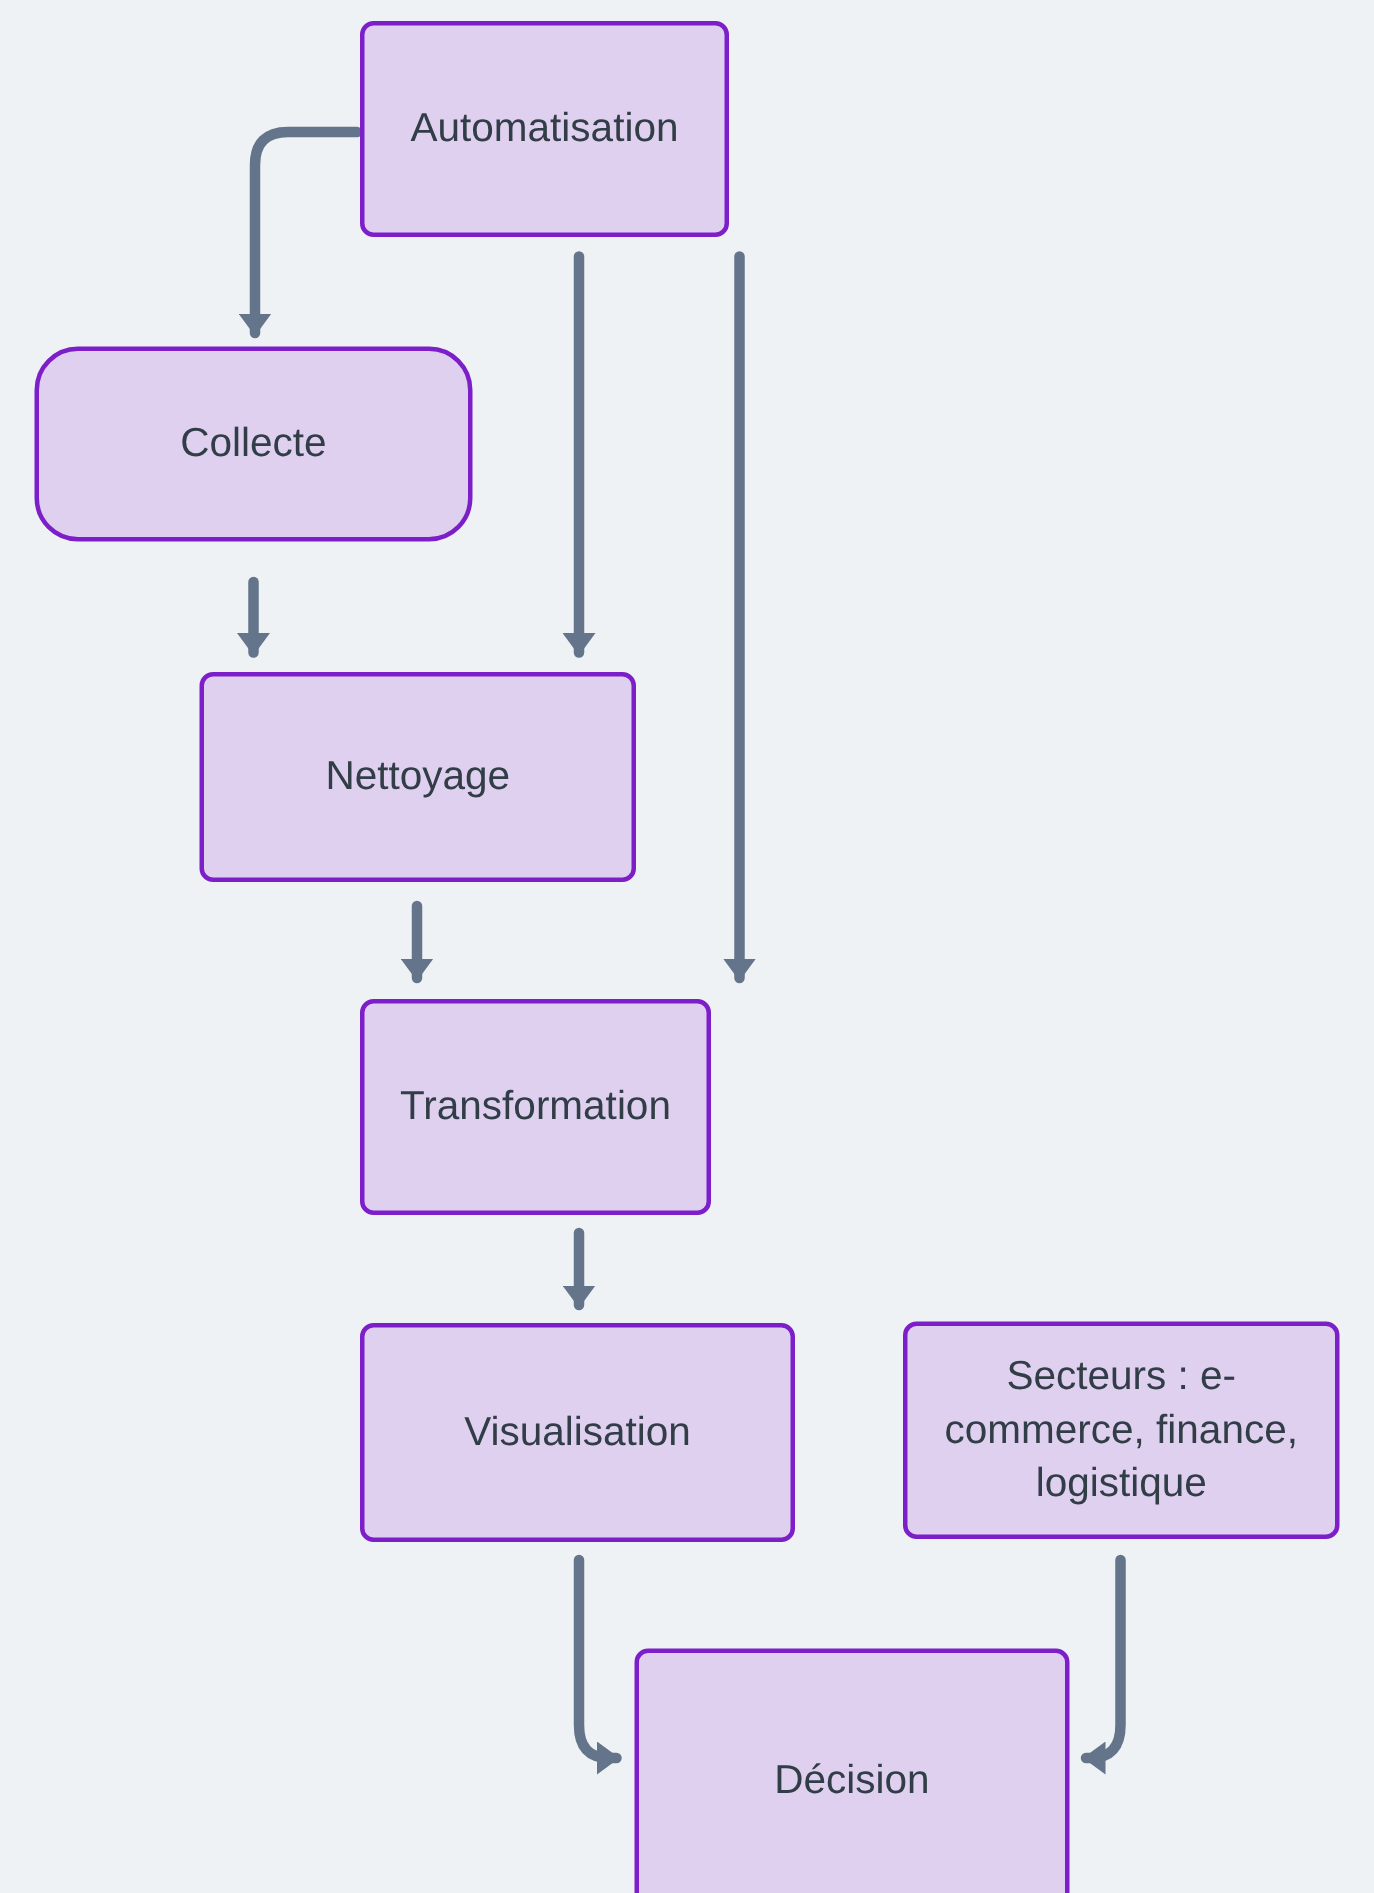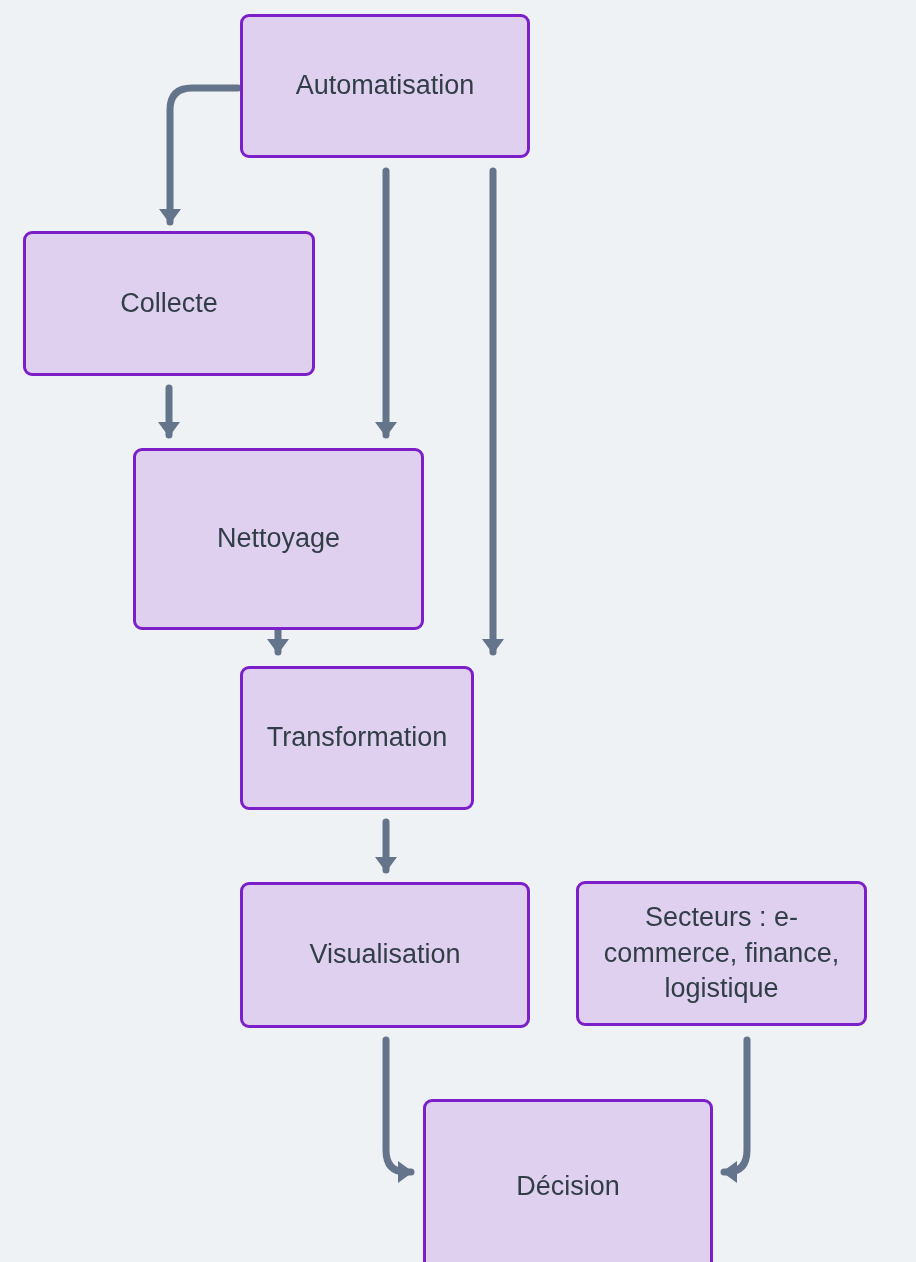--- a/index.html
+++ b/index.html
@@ -35,26 +35,26 @@
     display:flex;
     align-items:center;
     justify-content:center;
     text-align:center;
     color:var(--node-text);
     font-size:27px;
     font-weight:500;
     line-height:1.32;
     padding:0 14px;
   }
-  .node-automatisation{left:240px;top:14px;width:290px;height:144px;}
-  .node-collecte{left:23px;top:231px;width:292px;height:145px;}
-  .node-nettoyage{left:133px;top:448px;width:291px;height:182px;}
+  .node-automatisation{left:240px;top:14px;width:246px;height:144px;}
+  .node-collecte{left:23px;top:231px;width:292px;height:130px;border-radius:29px;}
+  .node-nettoyage{left:133px;top:448px;width:291px;height:140px;}
   .node-transformation{left:240px;top:666px;width:234px;height:144px;}
   .node-visualisation{left:240px;top:882px;width:290px;height:146px;align-items:center;}
-  .node-secteurs{left:576px;top:881px;width:291px;height:145px;text-align:center;}
+  .node-secteurs{left:602px;top:881px;width:291px;height:145px;text-align:center;}
   .node-decision{left:423px;top:1099px;width:290px;height:175px;}
 </style>
 </head>
 <body>
 
 <div class="canvas">
 
   <svg class="edges" width="916" height="1262" viewBox="0 0 916 1262" xmlns="http://www.w3.org/2000/svg">
     <defs>
       <marker id="arrowhead" markerWidth="15" markerHeight="22" refX="13" refY="11" orient="auto" markerUnits="userSpaceOnUse">

